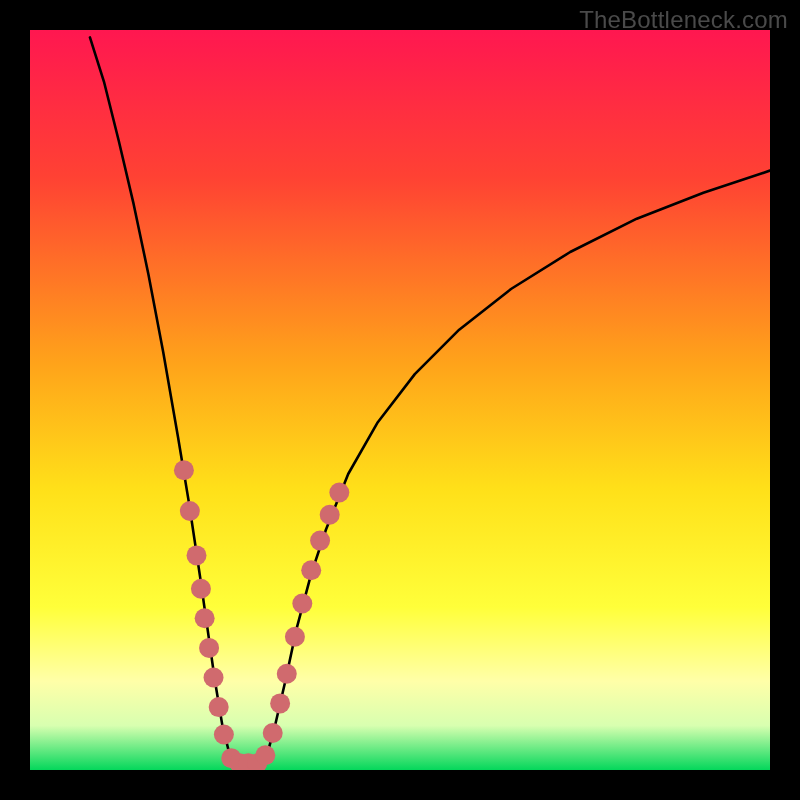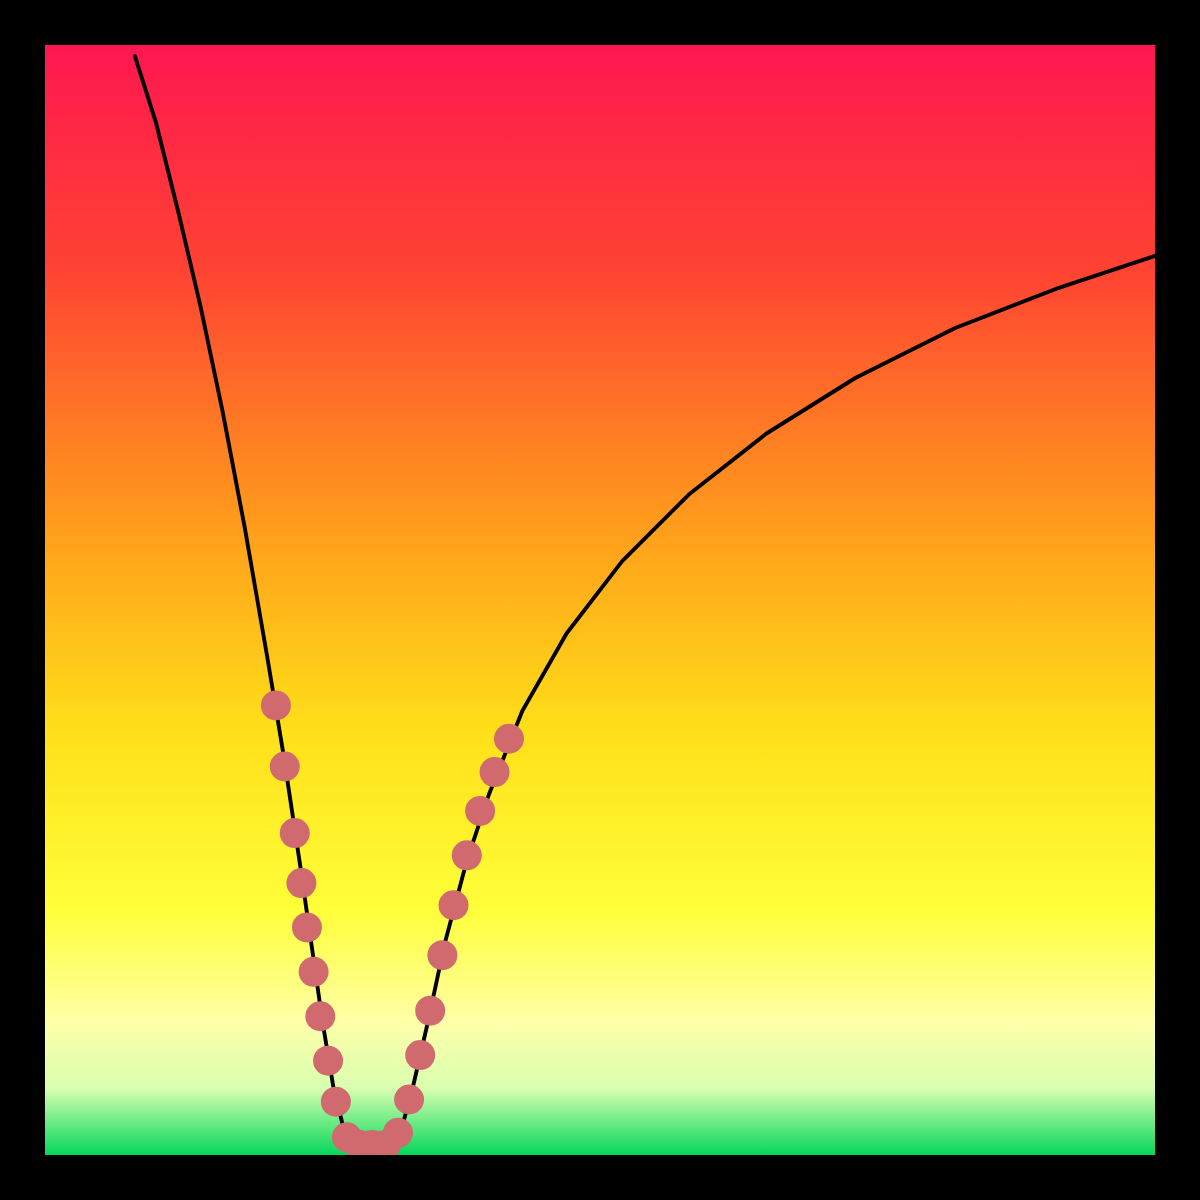--- a/index.html
+++ b/index.html
@@ -27,20 +27,21 @@
     top: 30px;
     width: 740px;
     height: 740px;
   }
   svg { display: block; }
 </style>
 </head>
 <body>
 
 <div class="frame">
+  <div class="watermark">TheBottleneck.com</div>
   <div class="plot">
     <svg id="svg" viewBox="0 0 100 100" preserveAspectRatio="none" width="740" height="740">
       <defs>
         <linearGradient id="bg-grad" x1="0" y1="0" x2="0" y2="1">
             <stop offset="0%" stop-color="#ff1750"></stop>
             <stop offset="20%" stop-color="#ff4233"></stop>
             <stop offset="45%" stop-color="#ffa31a"></stop>
             <stop offset="62%" stop-color="#ffe019"></stop>
             <stop offset="78%" stop-color="#ffff3a"></stop>
             <stop offset="88%" stop-color="#ffffa8"></stop>

